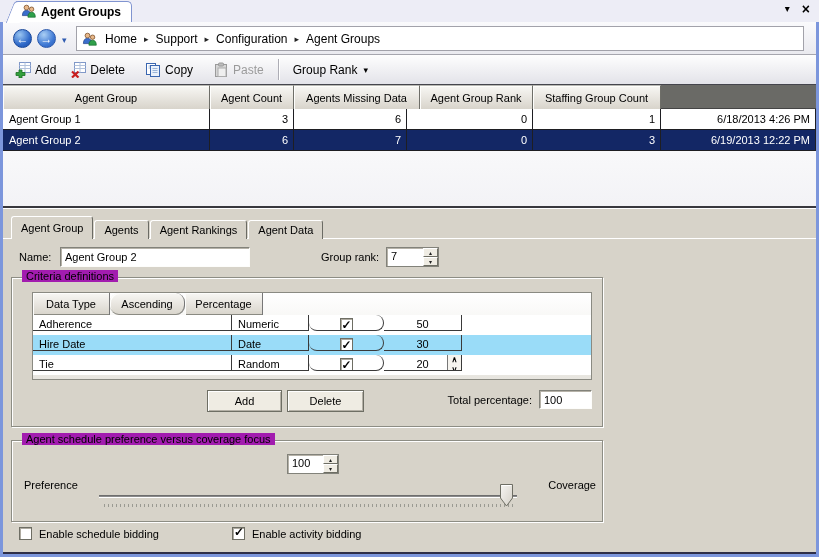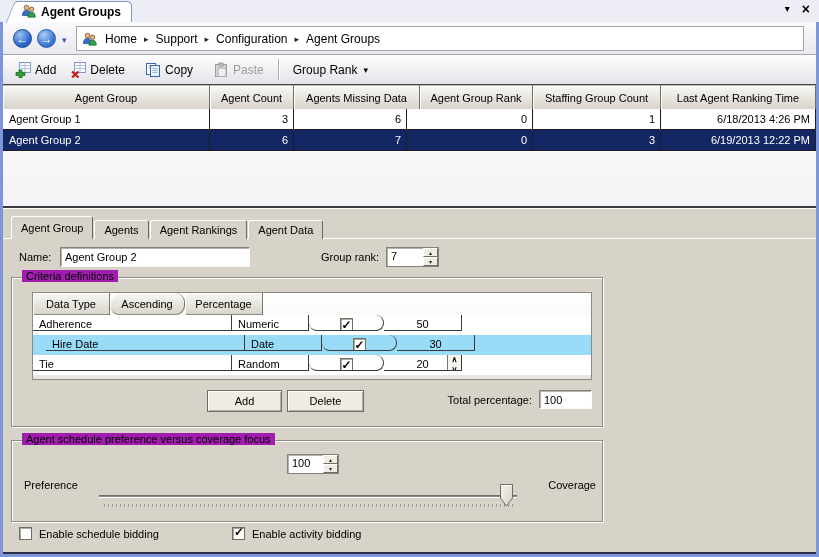--- a/index.html
+++ b/index.html
@@ -83,21 +83,21 @@
   .legend { position:absolute; top:-8px; left:10px; background:#a21caf; padding:0 4px; font-size:11px; white-space:nowrap; }
 
   
   #crit-table { position:absolute; left:20px; top:14px; width:560px; height:88px; border:1px solid #8A8A82;
                 background:linear-gradient(#FFFFFF,#E7E5DF); overflow:hidden; }
   .chead { display:flex; height:22px; }
   .chcell { height:22px; background:linear-gradient(#F8F7F4,#D8D4CB); border-right:1px solid #777;
             box-shadow:inset 1px 1px 0 #FDFDFB, inset 0 -1px 0 #8A8A82; font-size:11px;
             display:flex; align-items:center; justify-content:center; position:relative; }
   .crow { display:flex; height:20px; background:#fff; }
-  .crow.highlighted { background:#9ADCF8;padding-left:13px; }
+  .crow.highlighted { background:#9ADCF8; }
   .crow .ccell { height:16px; font-size:11px; line-height:19px; border-right:1px solid #3A3A3A; border-bottom:1px solid #3A3A3A;
                  position:relative; white-space:nowrap; overflow:hidden; }
   .k0 { width:199px; } .k1 { width:77px; } .k2 { width:75px;border-radius:9px; } .k3 { width:78px; }
   .ccell.txt { padding-left:6px; } .ccell.ctr { text-align:center; }
   .sort-glyph { position:absolute; right:7px; top:6px; font-size:8px; color:#A8A89E; line-height:8px; }
 
   .cb { width:13px; height:13px; background:#fff; border:1px solid #6E6E64; box-shadow:inset 1px 1px 0 #AEAaa0;
         position:relative; display:inline-block; }
   .ccell .cb { margin:3px auto 0 auto; display:block; }
   .cb.checked::after { content:"✓"; position:absolute; left:1px; top:-3px; font-size:12px; font-weight:bold; color:#000; }
@@ -226,21 +226,20 @@
       </div>
     </div>
 
     <div id="tableRegion">
       <div class="ghead">
         <div class="hcell c0">Agent Group</div>
         <div class="hcell c1">Agent Count</div>
         <div class="hcell c3">Agents Missing Data</div>
         <div class="hcell c2">Agent Group Rank</div>
         <div class="hcell c4">Staffing Group Count</div>
-        <div class="hcell c5">Last Agent Ranking Time</div>
       </div>
       <div class="grow">
         <div class="cell txt c0">Agent Group 1</div>
         <div class="cell num c1">3</div>
         <div class="cell num c2">6</div>
         <div class="cell num c3">0</div>
         <div class="cell num c4">1</div>
         <div class="cell num c5">6/18/2013 4:26 PM</div>
       </div>
       <div class="grow selected">

